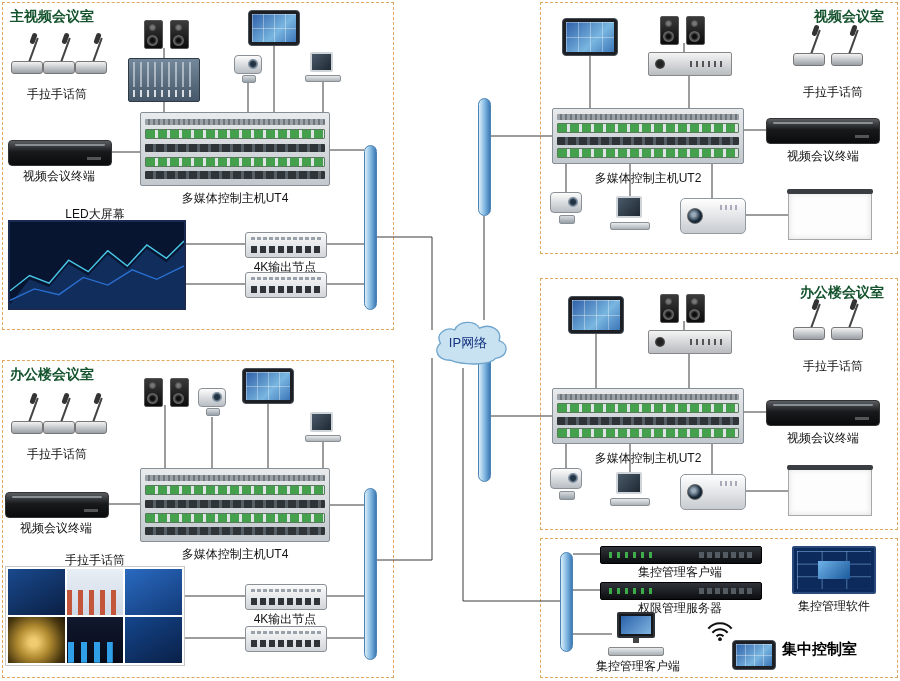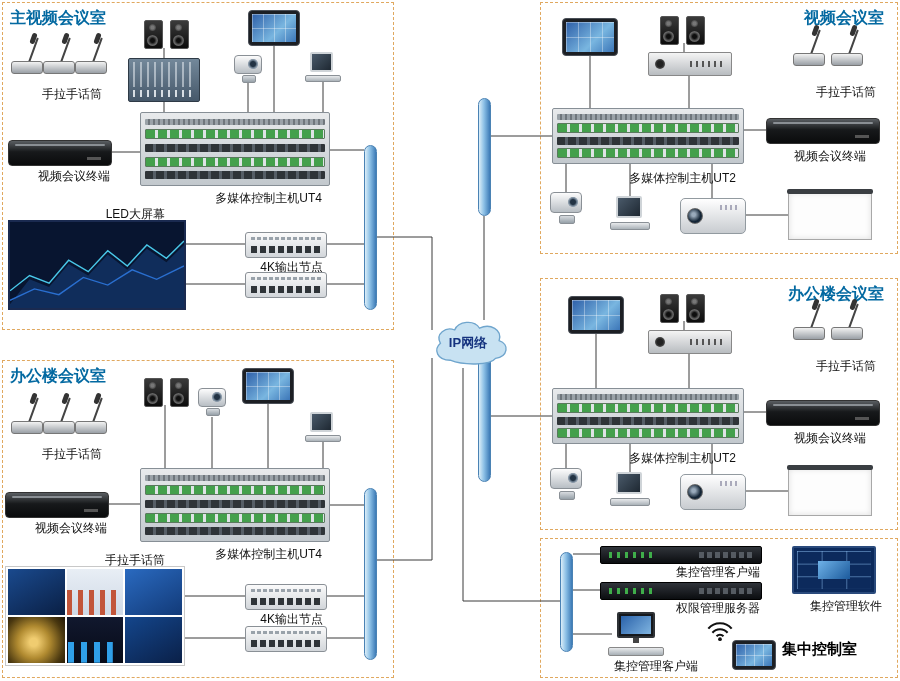--- a/index.html
+++ b/index.html
@@ -1,34 +1,34 @@
 <!DOCTYPE html>
 <html><head>
 <meta charset="utf-8">
 <style>
   html,body{margin:0;padding:0;background:#fff}
   .canvas{position:relative;width:900px;height:681px;background:#fff;overflow:hidden;
           font-family:"Liberation Sans",sans-serif;color:#111}
 
   .room{position:absolute;border:1px dashed #e0a85f;box-sizing:border-box}
-  .rtitle{position:absolute;font-size:16px;font-weight:600;color:#0369a1;white-space:nowrap}
+  .rtitle{position:absolute;font-size:14px;font-weight:600;color:#14532d;white-space:nowrap}
   .ctitle{position:absolute;font-size:15px;font-weight:bold;color:#000;white-space:nowrap}
   .lbl{position:absolute;font-size:12px;color:#111;white-space:nowrap}
-  .lbl.c{text-align:right}
+  .lbl.c{text-align:center}
 
   .wires{position:absolute;left:0;top:0;pointer-events:none}
 
   
   .trunk{position:absolute;width:13px;border-radius:7px;box-sizing:border-box;
          background:linear-gradient(90deg,#dceef8,#8cc0e6 45%,#3c7ab6);border:1px solid #4a82b4}
 
   
   .cloud{position:absolute;display:flex;align-items:center;justify-content:center}
   .cloud svg{position:absolute;inset:0}
-  .cloud span{position:relative;z-index:2;font-size:13px;font-weight:bold;color:#15337f}
+  .cloud span{position:relative;z-index:2;font-size:13px;font-weight:normal;color:#15337f}
 
   
   .mic{position:absolute;width:34px;height:42px}
   .mic::after{content:"";position:absolute;bottom:0;left:1px;width:30px;height:11px;
       background:linear-gradient(#f2f2f2,#9aa0a6);border:1px solid #777;border-radius:3px}
   .mic::before{content:"";position:absolute;bottom:9px;left:17px;width:2px;height:29px;background:#444;
       transform:rotate(20deg);transform-origin:bottom center;border-radius:2px}
   .mic i{position:absolute;top:1px;left:21px;width:5px;height:11px;background:#333;border-radius:3px;transform:rotate(20deg)}
 
   

